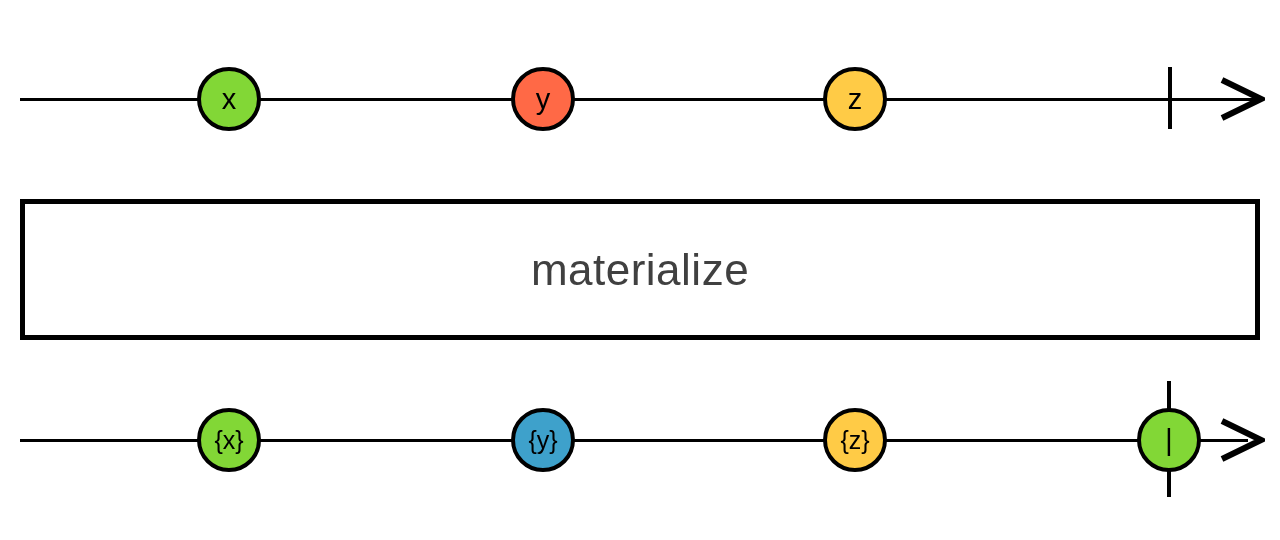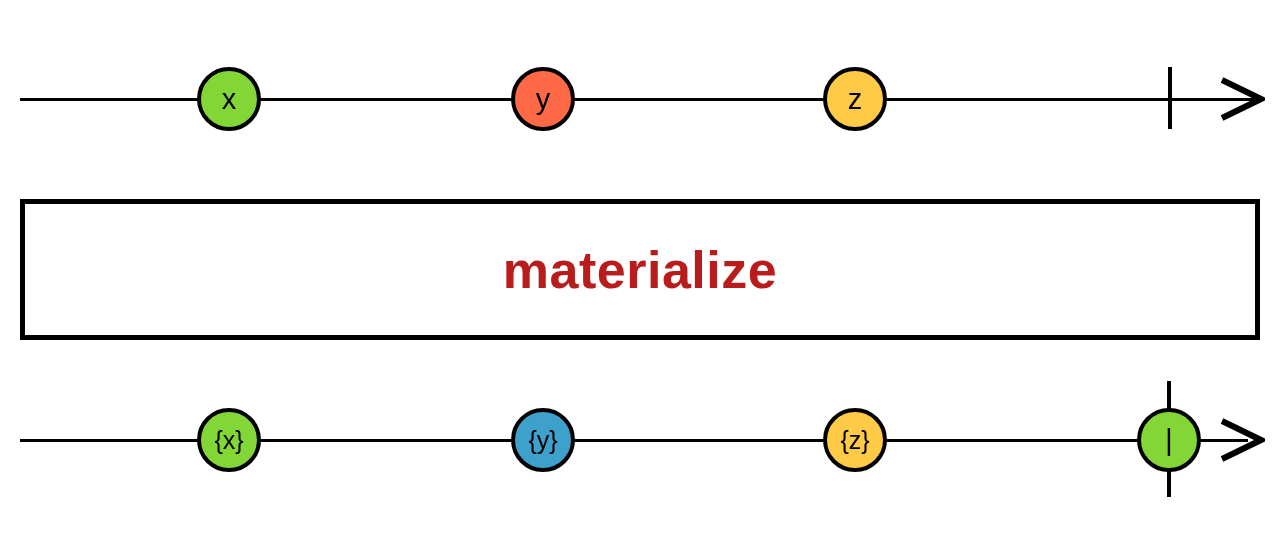--- a/index.html
+++ b/index.html
@@ -64,24 +64,23 @@
     height: 141px;
     border: 5px solid #000000;
     box-sizing: border-box;
     background: #ffffff;
     display: flex;
     align-items: center;
     justify-content: center;
     z-index: 2;
   }
   .operator-label {
-    font-size: 52px;
-    color: #b91c1c;
+    font-size: 44px;
+    color: #404040;
     letter-spacing: 0.5px;
-    font-weight: bold;
   }
 </style>
 </head>
 <body>
 
 <div class="stage">
 
   <div>
     <div class="tl-line" style="left:20px; top:98px; width:1238px;"></div>
 

